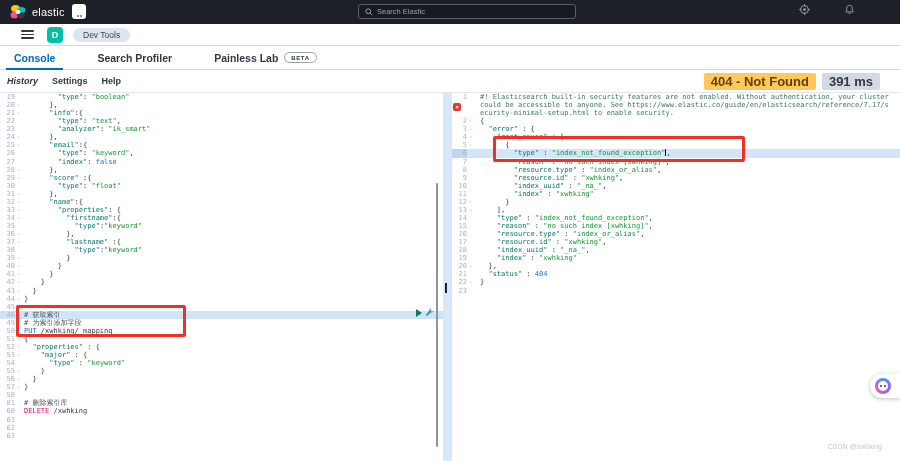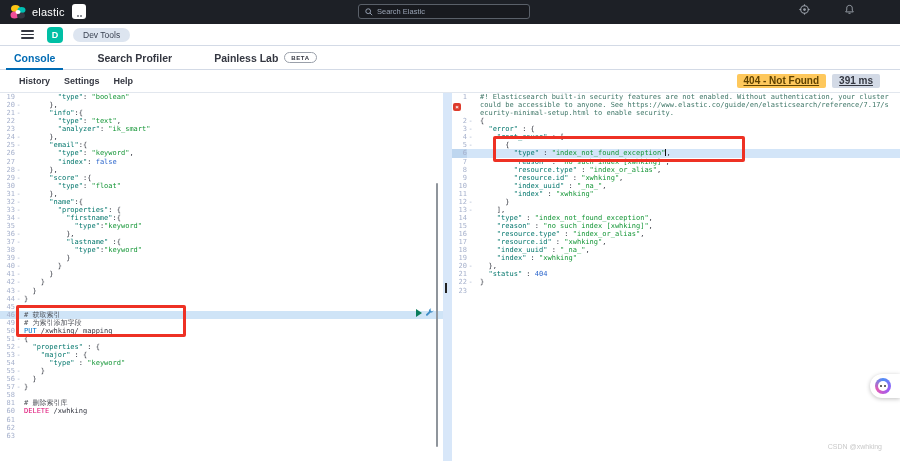--- a/index.html
+++ b/index.html
@@ -8,21 +8,21 @@
 
   
   .hdr{position:absolute;left:0;top:0;width:900px;height:24px;background:#1d2026;
        display:flex;align-items:center;}
   .logo-wrap{display:flex;align-items:center;margin-left:10px;}
   .logo-svg{width:16px;height:16px;}
   .logo-text{color:#fff;font-size:11px;margin-left:6px;letter-spacing:.2px;}
   .space-sq{position:absolute;left:72px;top:4px;width:14px;height:15px;background:#fff;
             border-radius:3px;display:flex;align-items:flex-end;justify-content:center;gap:1px;padding-bottom:2px;box-sizing:border-box;}
   .space-sq i{width:2px;height:2px;background:#6b6f78;border-radius:1px;display:block;}
-  .search-box{position:absolute;left:358px;top:4px;width:172px;height:15px;background:#181a1f;
+  .search-box{position:absolute;left:358px;top:4px;width:218px;height:15px;background:#181a1f;
               border:1px solid #5a6069;border-radius:3px;display:flex;align-items:center;box-sizing:border-box;}
   .search-box svg{margin:0 4px 0 6px;flex:0 0 auto;}
   .search-box input{background:transparent;border:0;outline:0;color:#d4dae5;font-size:7.5px;
                     width:150px;font-family:"Liberation Sans",sans-serif;padding:0;}
   .search-box input::placeholder{color:#98a2b3;}
   .hdr-icons{position:absolute;right:44px;top:3px;display:flex;gap:32px;align-items:center;}
   .hdr-icons .ic{width:13px;height:13px;display:flex;align-items:center;justify-content:center;}
 
   
   .crumbbar{position:absolute;left:0;top:24px;width:900px;height:22px;background:#fff;
@@ -42,23 +42,23 @@
   .tab:first-child{margin-left:3px;}
   .tab.active{color:#006bb4;}
   .tab.active::after{content:"";position:absolute;left:3px;right:3px;bottom:-1px;height:2px;background:#006bb4;}
   .beta-pill{border:1px solid #9aa0aa;border-radius:8px;font-size:6px;font-weight:bold;
              letter-spacing:.6px;color:#343741;padding:1.5px 6px;}
 
   
   .toolbar{position:absolute;left:0;top:70px;width:900px;height:23px;background:#fff;
            border-bottom:1px solid #e2e7ee;display:flex;align-items:center;box-sizing:border-box;}
   .tool-link{font-size:9px;font-weight:bold;color:#343741;margin-left:14px;cursor:pointer;}
-  .tool-link:first-child{margin-left:19px;}
+  .tool-link:first-child{margin-left:7px;font-style:italic;}
   .badges{margin-left:auto;margin-right:20px;display:flex;gap:6px;align-items:center;}
-  .badge{font-size:10px;font-weight:bold;border-radius:2px;padding:2px 7px;line-height:1;text-decoration:underline;}
+  .badge{font-size:13px;font-weight:bold;border-radius:2px;padding:2px 7px;line-height:1;}
   .badge.warn{background:#fec85c;color:#5f4200;}
   .badge.time{background:#d3dae6;color:#343741;}
 
   
   .editor{position:absolute;top:93px;bottom:0;background:#fff;
           font-family:"DejaVu Sans Mono","Liberation Mono",monospace;font-size:7px;line-height:8.07px;}
   #request-editor{left:0;width:443px;}
   #response-editor{left:452px;width:448px;}
   .row{display:flex;align-items:flex-start;height:8.07px;}
   .row.wrap{height:auto;}

